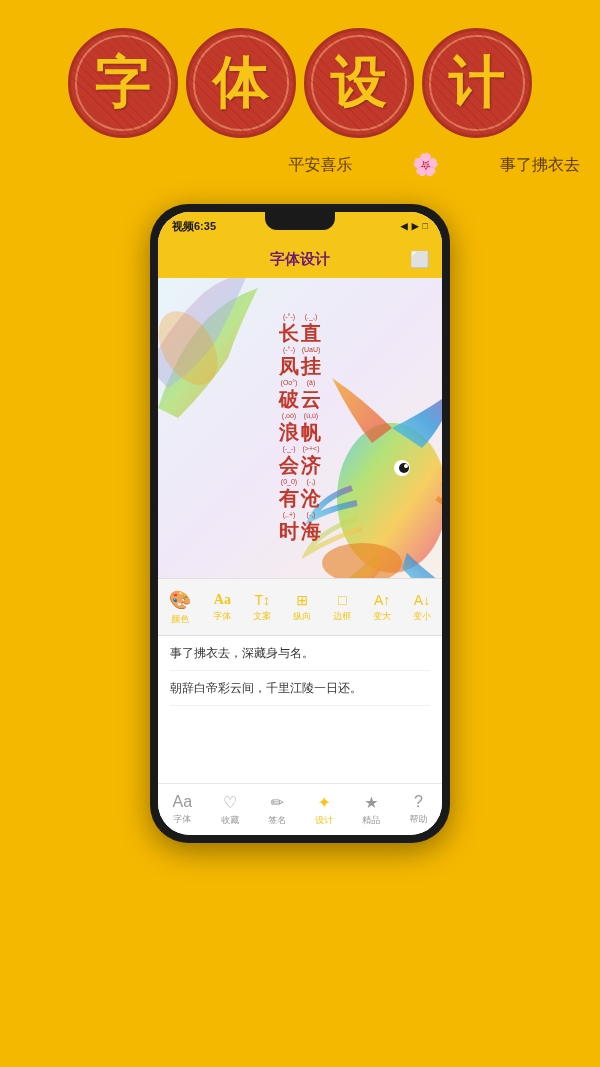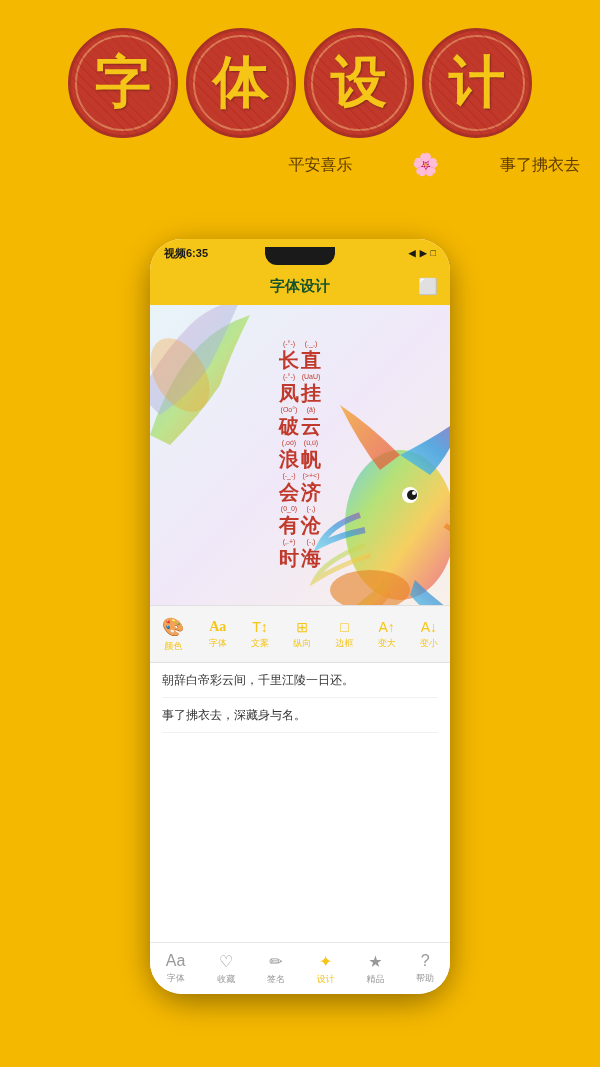--- a/index.html
+++ b/index.html
@@ -109,26 +109,26 @@
 
     
     .phone-container {
       display: flex;
       justify-content: center;
       margin-top: 10px;
     }
 
     .phone-mockup {
       width: 300px;
-      height: 755px;
+      height: 639px;
       background: #1a1a1a;
       border-radius: 38px;
+      padding: 8px;
       position: relative;
       box-shadow: 0 8px 30px rgba(0,0,0,0.4);
-      margin-top: 35px;
     }
 
     .phone-inner {
       width: 100%;
       height: 100%;
       background: #fff;
       border-radius: 32px;
       overflow: hidden;
       display: flex;
       flex-direction: column;
@@ -168,21 +168,21 @@
       background: #F5C518;
       height: 38px;
       display: flex;
       align-items: center;
       justify-content: center;
       position: relative;
     }
     .app-bar-title {
       font-size: 15px;
       font-weight: 600;
-      color: #14532d;
+      color: #701a75;
     }
     .app-bar-icon {
       position: absolute;
       right: 12px;
       font-size: 16px;
       color: #1a1a1a;
     }
 
     
     .content-area {
@@ -497,22 +497,22 @@
             <span class="toolbar-icon" style="font-size:14px;">A↑</span>
             <span class="toolbar-label">变大</span>
           </div>
           <div class="toolbar-item">
             <span class="toolbar-icon" style="font-size:14px;">A↓</span>
             <span class="toolbar-label">变小</span>
           </div>
         </div>
 
         <div class="text-list">
+          <div class="text-list-item">事了拂衣去，深藏身与名。</div>
           <div class="text-list-item">朝辞白帝彩云间，千里江陵一日还。</div>
-          <div class="text-list-item">事了拂衣去，深藏身与名。</div>
 
         </div>
 
       </div>
 
       <div class="bottom-nav">
         <div class="nav-item">
           <span class="nav-icon">Aa</span>
           <span class="nav-label">字体</span>
         </div>

